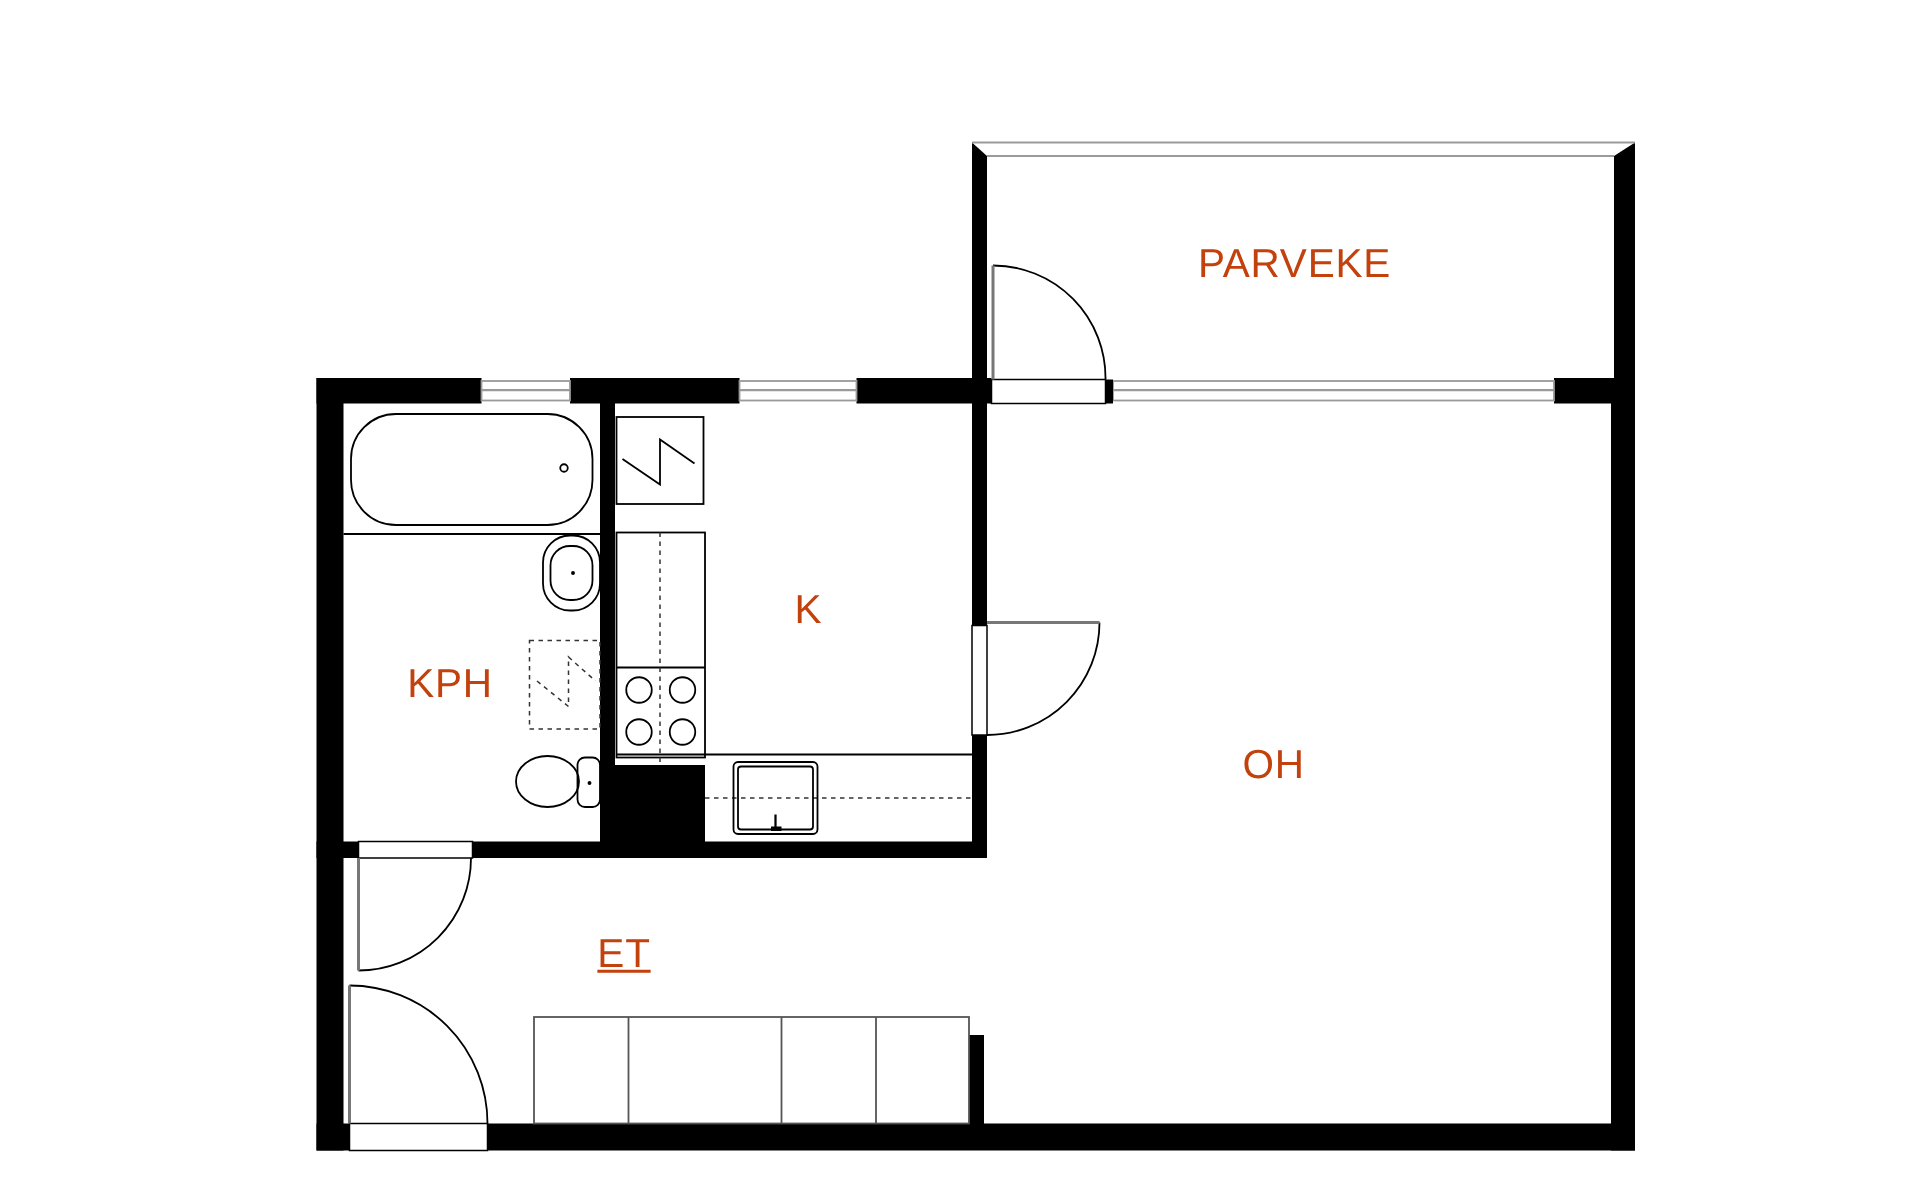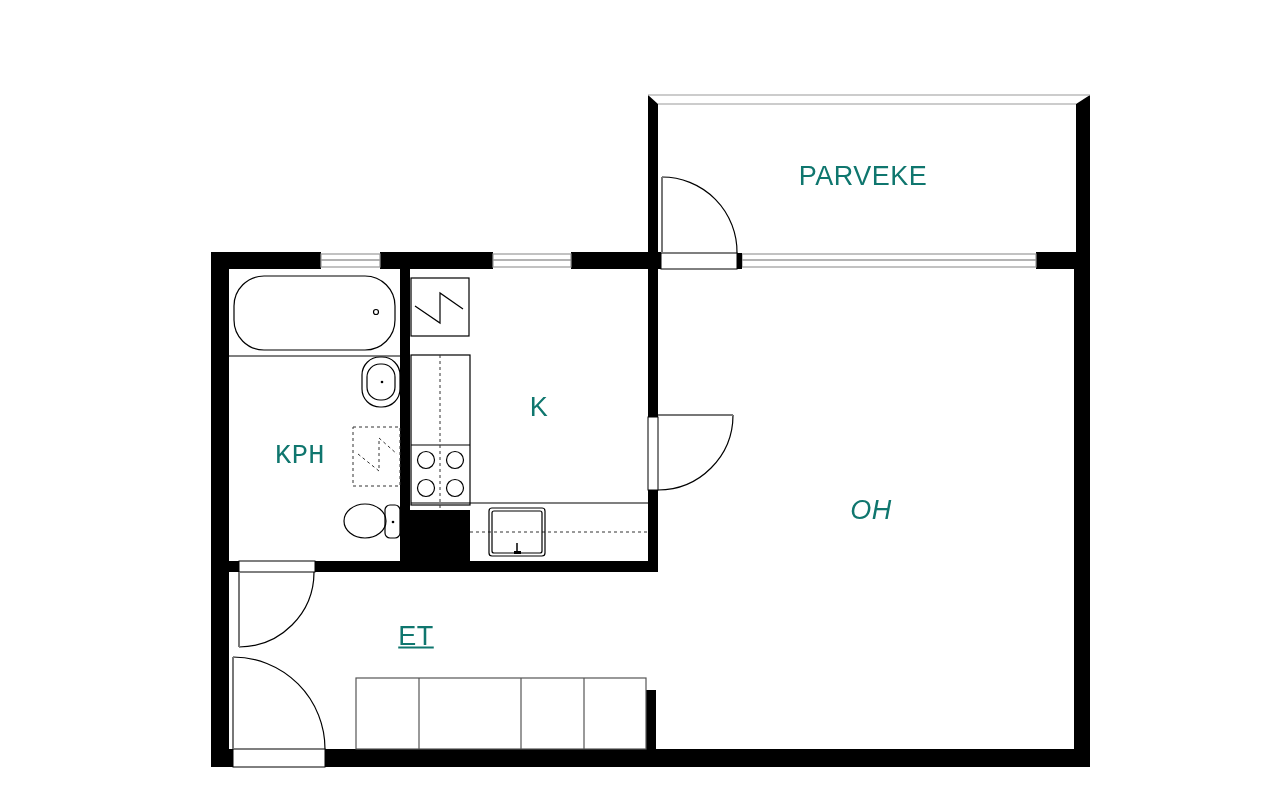--- a/index.html
+++ b/index.html
@@ -4,21 +4,21 @@
 <style>
   html, body { margin: 0; padding: 0; background: #ffffff; }
   body { width: 1280px; height: 785px; overflow: hidden; font-family: "Liberation Sans", sans-serif; }
   #plan { position: absolute; left: 0; top: 0; width: 1280px; height: 785px; }
   .wall { fill: #000000; }
   .thin { fill: none; stroke: #000000; stroke-width: 1.2; }
   .thin-g { fill: none; stroke: #555555; stroke-width: 1.2; }
   .win-glass { fill: #ffffff; stroke: #9a9a9a; stroke-width: 1.2; }
   .dash { fill: none; stroke: #333333; stroke-width: 1; stroke-dasharray: 3 3; }
   .white { fill: #ffffff; }
-  .label { position: absolute; font-size: 27px; color: #0f766e; transform: translate(-50%, -50%); white-space: nowrap; letter-spacing: 0.5px; }
+  .label { position: absolute; font-size: 27px; color: #c2410c; transform: translate(-50%, -50%); white-space: nowrap; letter-spacing: 0.5px; }
 </style>
 </head>
 <body>
 
 <svg id="plan" viewBox="0 0 1280 785" xmlns="http://www.w3.org/2000/svg">
 
   <g>
     <polygon class="wall" points="648,95 658,104 658,258 648,258"></polygon>
     <polygon class="wall" points="1090,95 1076,104 1076,258 1090,258"></polygon>
     <line x1="648" y1="95" x2="1090" y2="95" stroke="#9a9a9a" stroke-width="1.2"></line>
@@ -115,16 +115,16 @@
 
   <g>
     <rect class="thin-g" x="356" y="678" width="290" height="71"></rect>
     <line x1="419" y1="678" x2="419" y2="749" stroke="#555" stroke-width="1.2"></line>
     <line x1="521" y1="678" x2="521" y2="749" stroke="#555" stroke-width="1.2"></line>
     <line x1="584" y1="678" x2="584" y2="749" stroke="#555" stroke-width="1.2"></line>
   </g>
 </svg>
 
 <div class="label" style="left:863px;top:176px;">PARVEKE</div>
-<div class="label" style="left:300px;top:456px;font-family:Liberation Mono, monospace;">KPH</div>
+<div class="label" style="left:300px;top:456px;">KPH</div>
 <div class="label" style="left:539px;top:407px;">K</div>
-<div class="label" style="left:871px;top:510px;font-style:italic;">OH</div>
+<div class="label" style="left:849px;top:510px;">OH</div>
 <div class="label" style="left:416px;top:636px;text-decoration:underline;">ET</div>
 
 </body></html>

